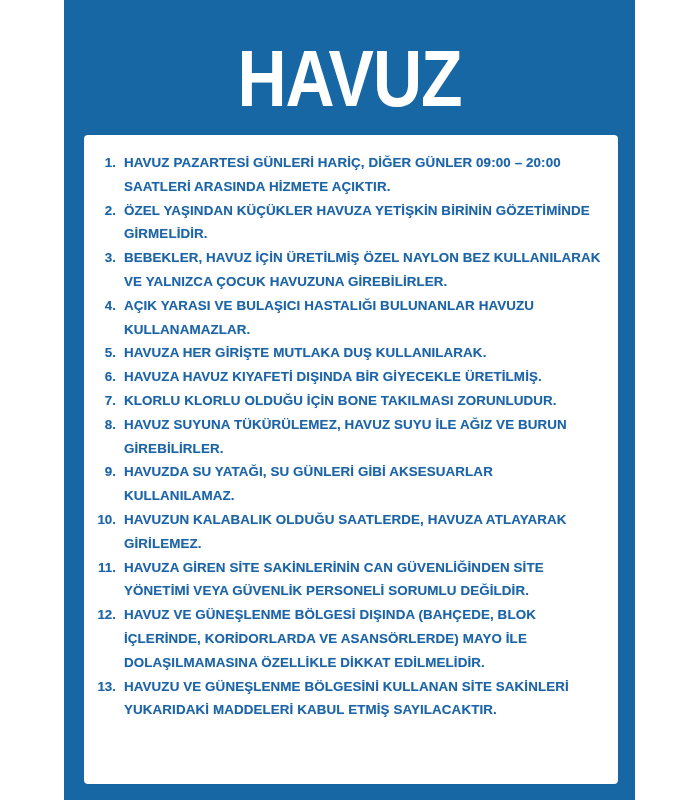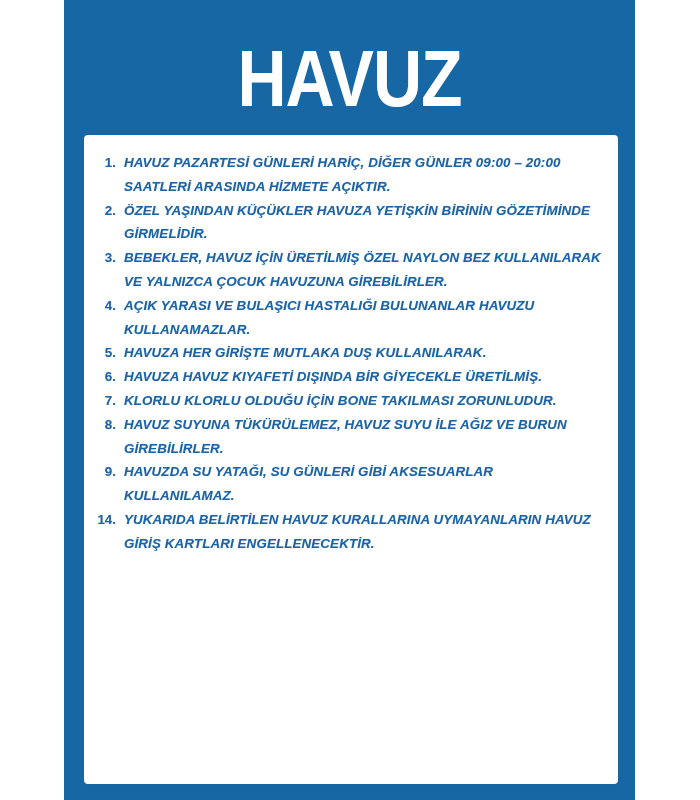--- a/index.html
+++ b/index.html
@@ -69,21 +69,20 @@
     .rule-num {
       width: 32px;
       text-align: right;
       flex: 0 0 32px;
       padding-right: 8px;
     }
     .rule-text {
       flex: 1 1 auto;
       padding-right: 14px;
       letter-spacing: 0.1px;
-      font-style: italic;
     }
   </style>
 </head>
 <body>
 
 <div class="sign">
   <div class="title">HAVUZ KURALLARI</div>
   <div class="panel">
     <ol class="rules">
       <li class="rule">
@@ -116,18 +115,30 @@
       </li>
       <li class="rule">
         <span class="rule-num">8.</span>
         <span class="rule-text">HAVUZ SUYUNA TÜKÜRÜLEMEZ, HAVUZ SUYU İLE AĞIZ VE BURUN GİREBİLİRLER.</span>
       </li>
       <li class="rule">
         <span class="rule-num">9.</span>
         <span class="rule-text">HAVUZDA SU YATAĞI, SU GÜNLERİ GİBİ AKSESUARLAR KULLANILAMAZ.</span>
       </li>
       <li class="rule">
-        <span class="rule-num">14.</span>
-        <span class="rule-text">YUKARIDA BELİRTİLEN HAVUZ KURALLARINA UYMAYANLARIN HAVUZ GİRİŞ KARTLARI ENGELLENECEKTİR.</span>
+        <span class="rule-num">10.</span>
+        <span class="rule-text">HAVUZUN KALABALIK OLDUĞU SAATLERDE, HAVUZA ATLAYARAK GİRİLEMEZ.</span>
+      </li>
+      <li class="rule">
+        <span class="rule-num">11.</span>
+        <span class="rule-text">HAVUZA GİREN SİTE SAKİNLERİNİN CAN GÜVENLİĞİNDEN SİTE YÖNETİMİ VEYA GÜVENLİK PERSONELİ SORUMLU DEĞİLDİR.</span>
+      </li>
+      <li class="rule">
+        <span class="rule-num">12.</span>
+        <span class="rule-text">HAVUZ VE GÜNEŞLENME BÖLGESİ DIŞINDA (BAHÇEDE, BLOK İÇLERİNDE, KORİDORLARDA VE ASANSÖRLERDE) MAYO İLE DOLAŞILMAMASINA ÖZELLİKLE DİKKAT EDİLMELİDİR.</span>
+      </li>
+      <li class="rule">
+        <span class="rule-num">13.</span>
+        <span class="rule-text">HAVUZU VE GÜNEŞLENME BÖLGESİNİ KULLANAN SİTE SAKİNLERİ YUKARIDAKİ MADDELERİ KABUL ETMİŞ SAYILACAKTIR.</span>
       </li>
     </ol>
   </div>
 </div>
 
 </body></html>

